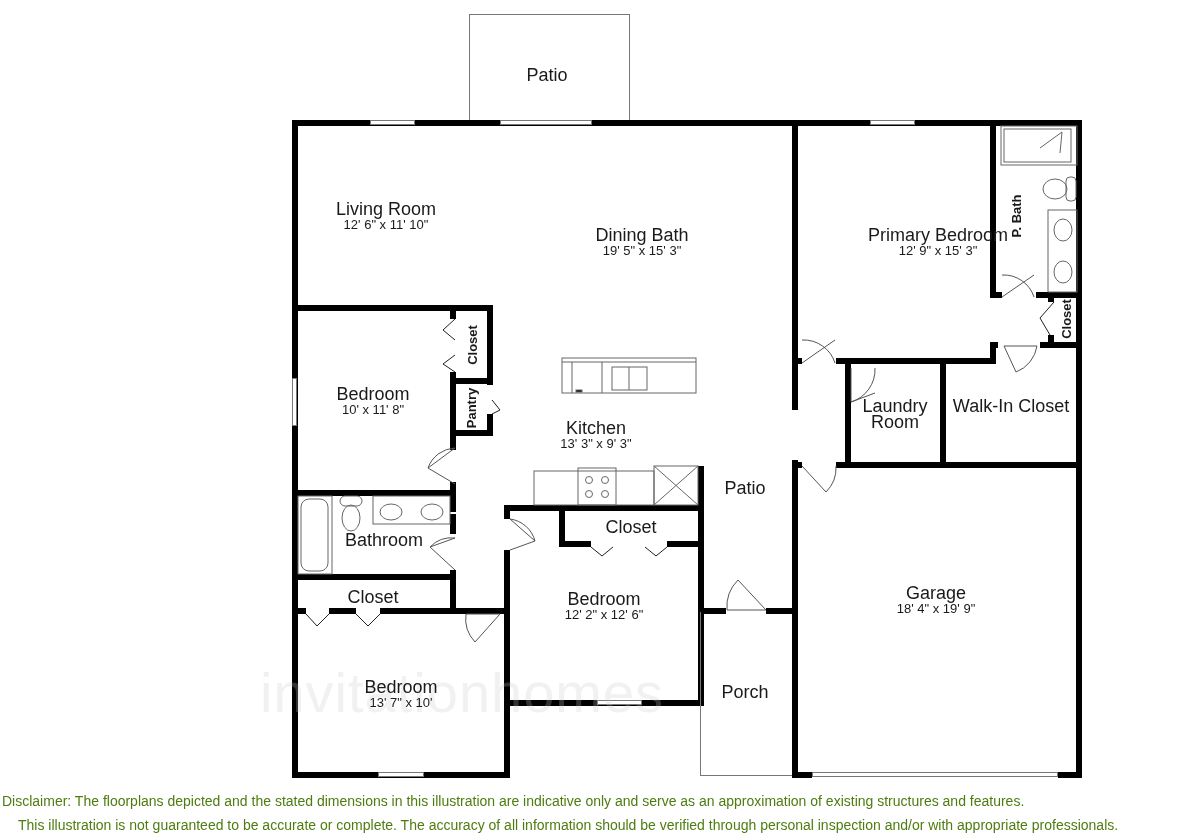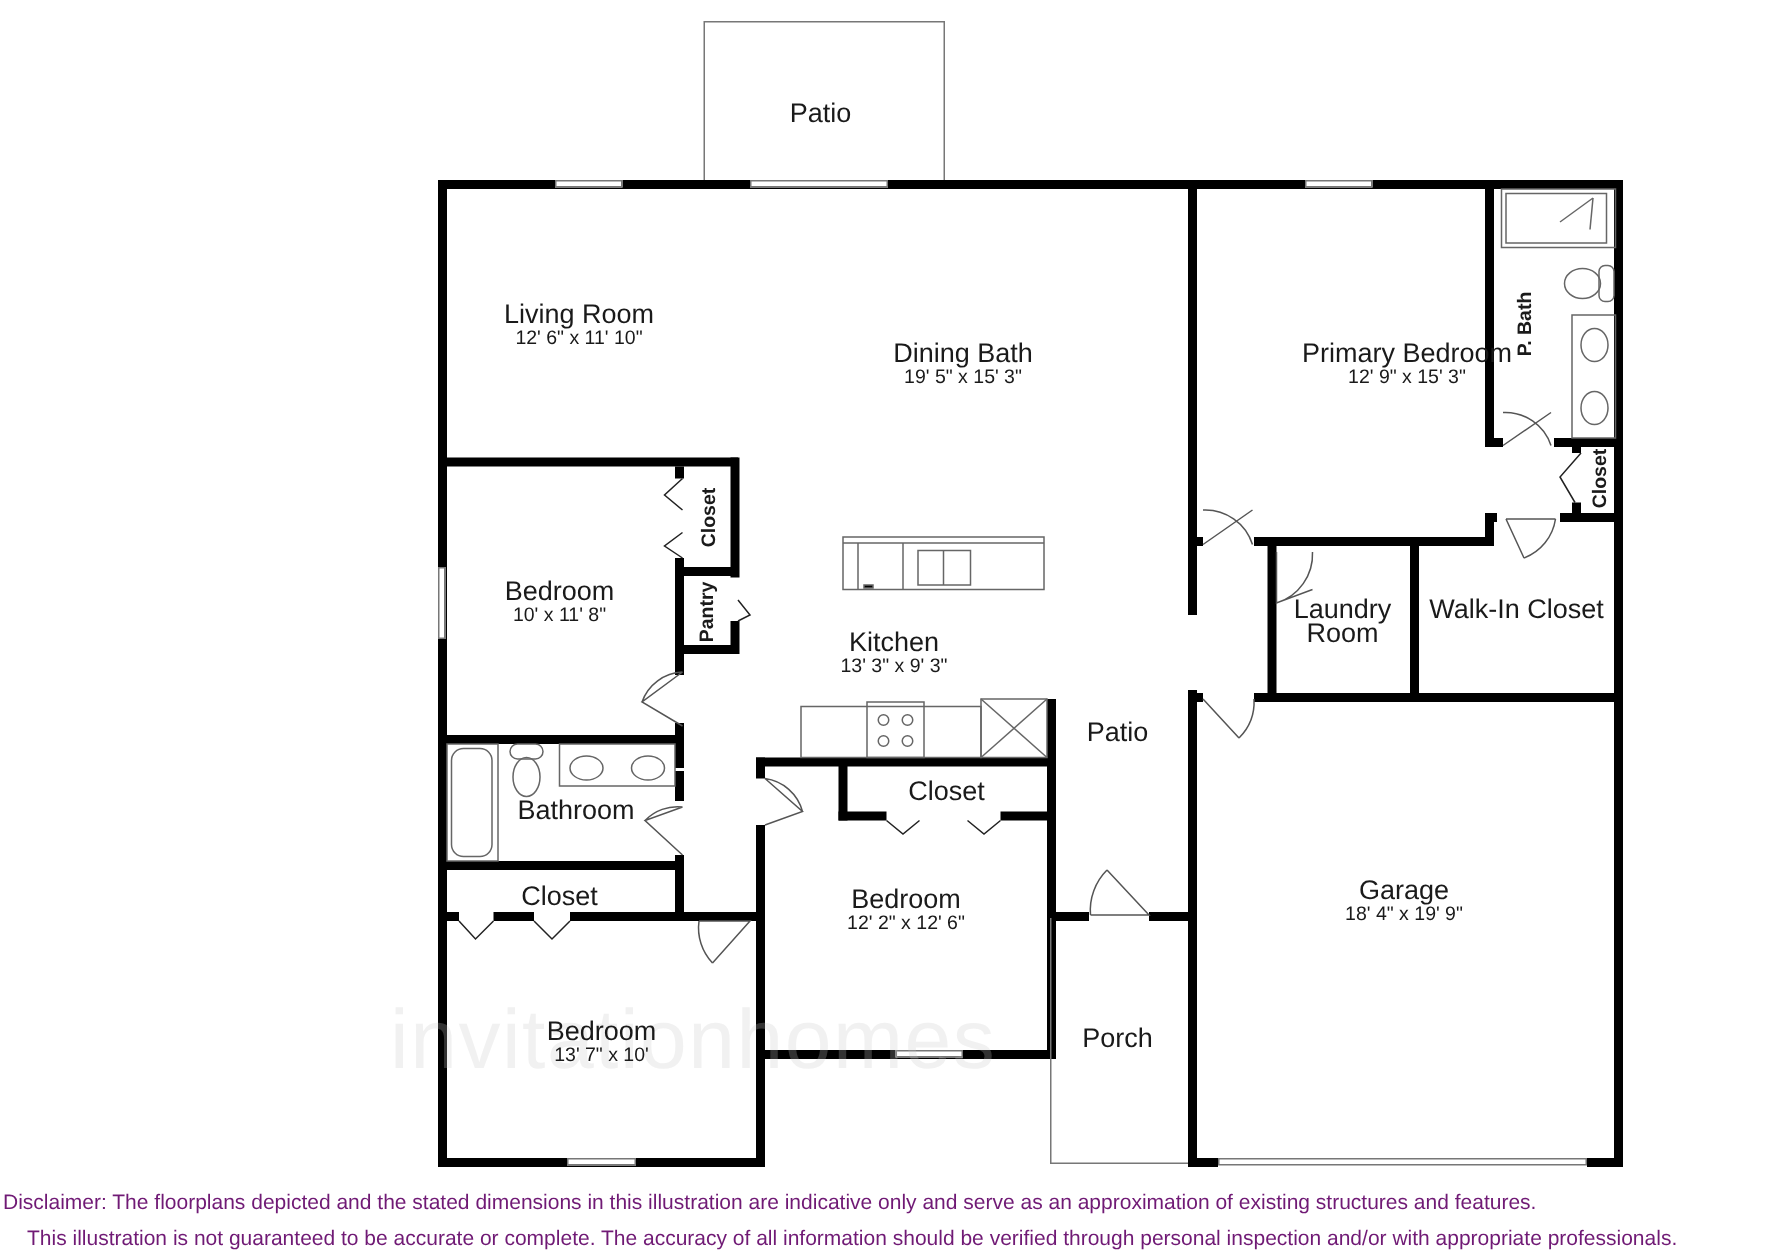--- a/index.html
+++ b/index.html
@@ -5,21 +5,21 @@
   html, body { margin:0; padding:0; background:#fff; }
   body { width:1188px; height:835px; position:relative; overflow:hidden; font-family:"Liberation Sans", sans-serif; color:#1a1a1a; }
   .w { position:absolute; background:#000; }
   .win { position:absolute; background:#fff; border:1px solid #777; box-sizing:border-box; }
   .thin { position:absolute; border:1px solid #777; box-sizing:border-box; background:transparent; }
   .lbl { position:absolute; text-align:center; transform:translate(-50%,-50%); white-space:nowrap; line-height:16px; }
   .lbl .n { font-weight:normal; font-size:18px; display:block; }
   .lbl .d { font-size:13px; display:block; }
   .vert { position:absolute; transform:translate(-50%,-50%) rotate(-90deg); font-weight:bold; font-size:13px; white-space:nowrap; }
   svg.ov { position:absolute; left:0; top:0; }
-  .disc { position:absolute; left:2px; font-size:14px; color:#701a75; white-space:nowrap; }
+  .disc { position:absolute; left:2px; font-size:14px; color:#4d7c0f; white-space:nowrap; }
 </style>
 </head>
 <body>
 
 <div>
 
   <div class="thin" style="left:469px;top:14px;width:161px;height:107px;"></div>
 
   <div class="w" style="left:292px;top:120px;width:790px;height:6px;"></div>
   <div class="w" style="left:292px;top:120px;width:6px;height:658px;"></div>

